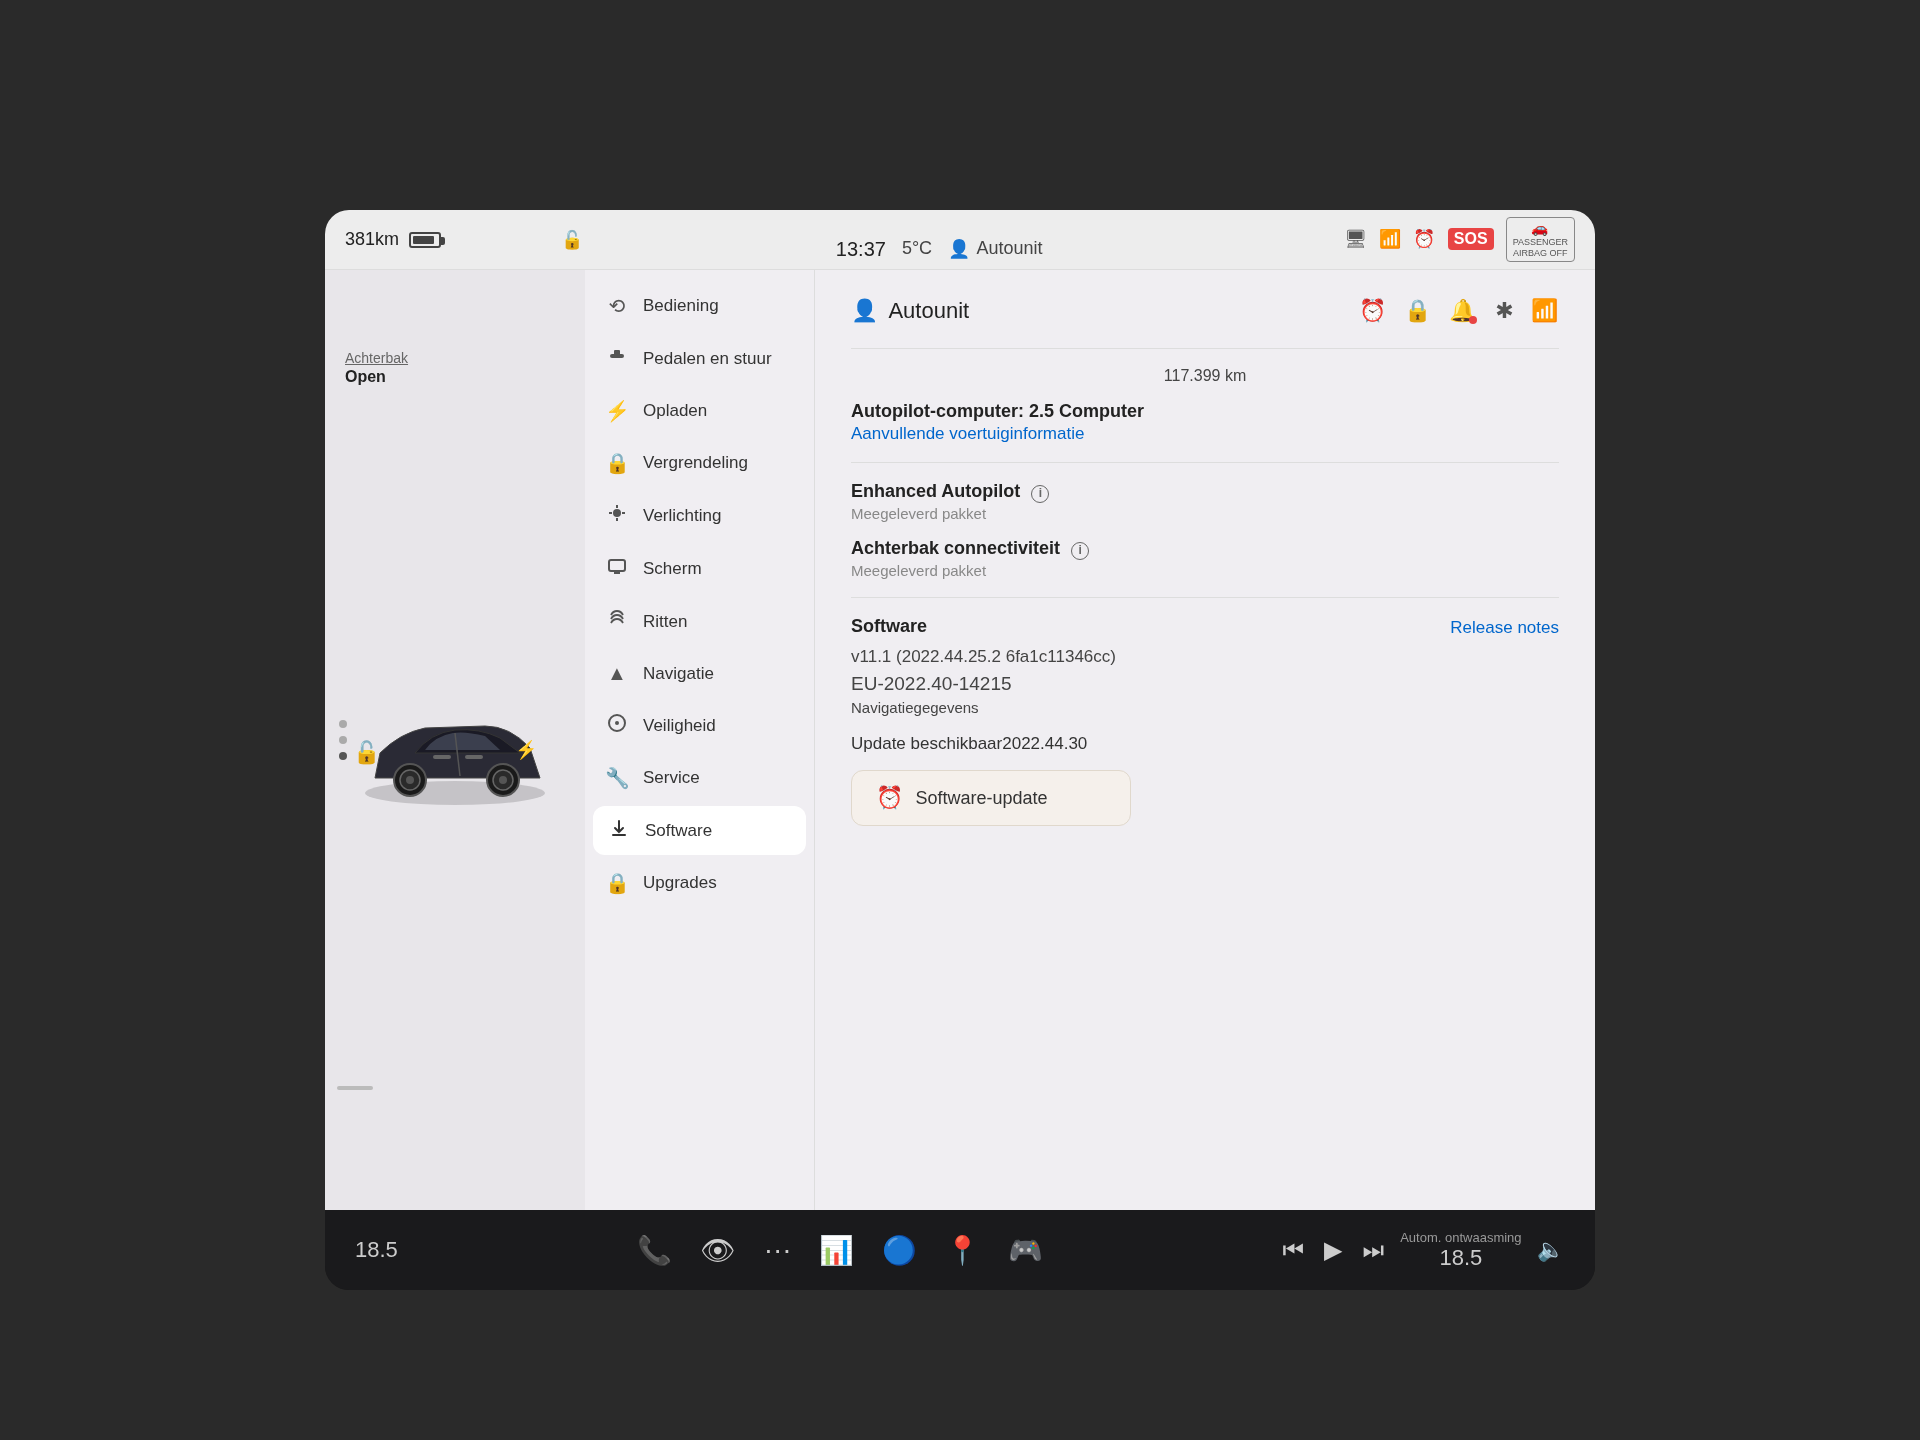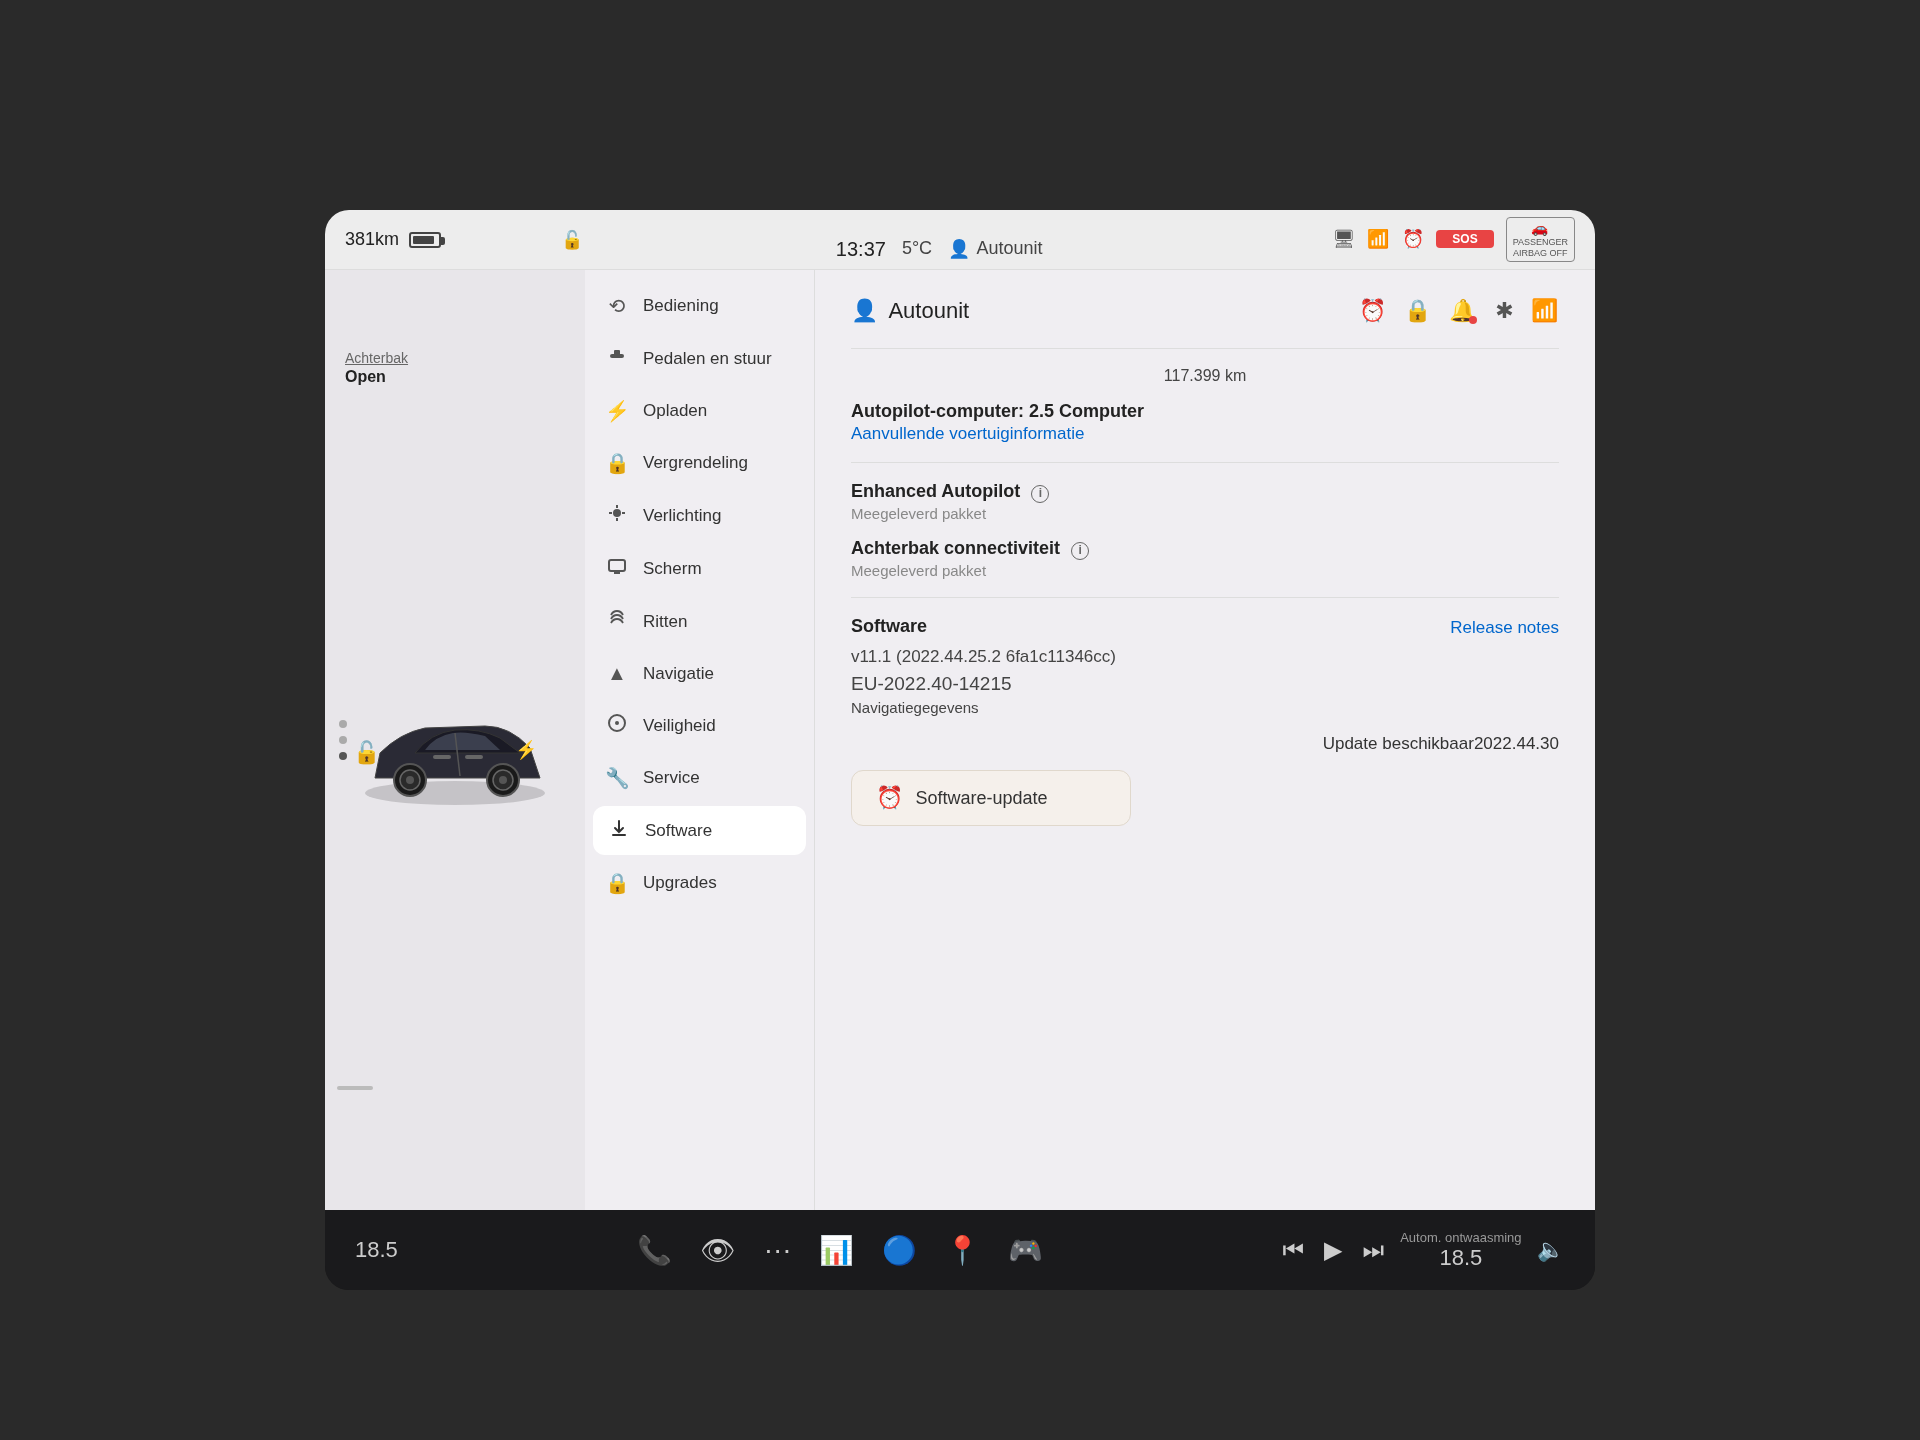--- a/index.html
+++ b/index.html
@@ -119,23 +119,23 @@
     }
 
     .status-icon {
       font-size: 18px;
       color: #555;
     }
 
     .sos-badge {
       background: #e84444;
       color: white;
-      font-size: 12px;
+      font-size: 16px;
       font-weight: 700;
-      padding: 2px 16px;
+      padding: 2px 6px;
       border-radius: 4px;
       text-align: right;
     }
 
     .passenger-airbag {
       display: flex;
       flex-direction: column;
       align-items: center;
       font-size: 9px;
       color: #555;
@@ -352,21 +352,21 @@
     }
 
     .nav-data {
       font-size: 15px;
       color: #444;
       margin-bottom: 18px;
     }
 
     .update-row {
       display: flex;
-      justify-content: flex-end;
+      justify-content: flex-start;
       align-items: center;
       margin-bottom: 16px;
     }
 
     .update-label {
       font-size: 17px;
       color: #333;
     }
 
     .update-version {

